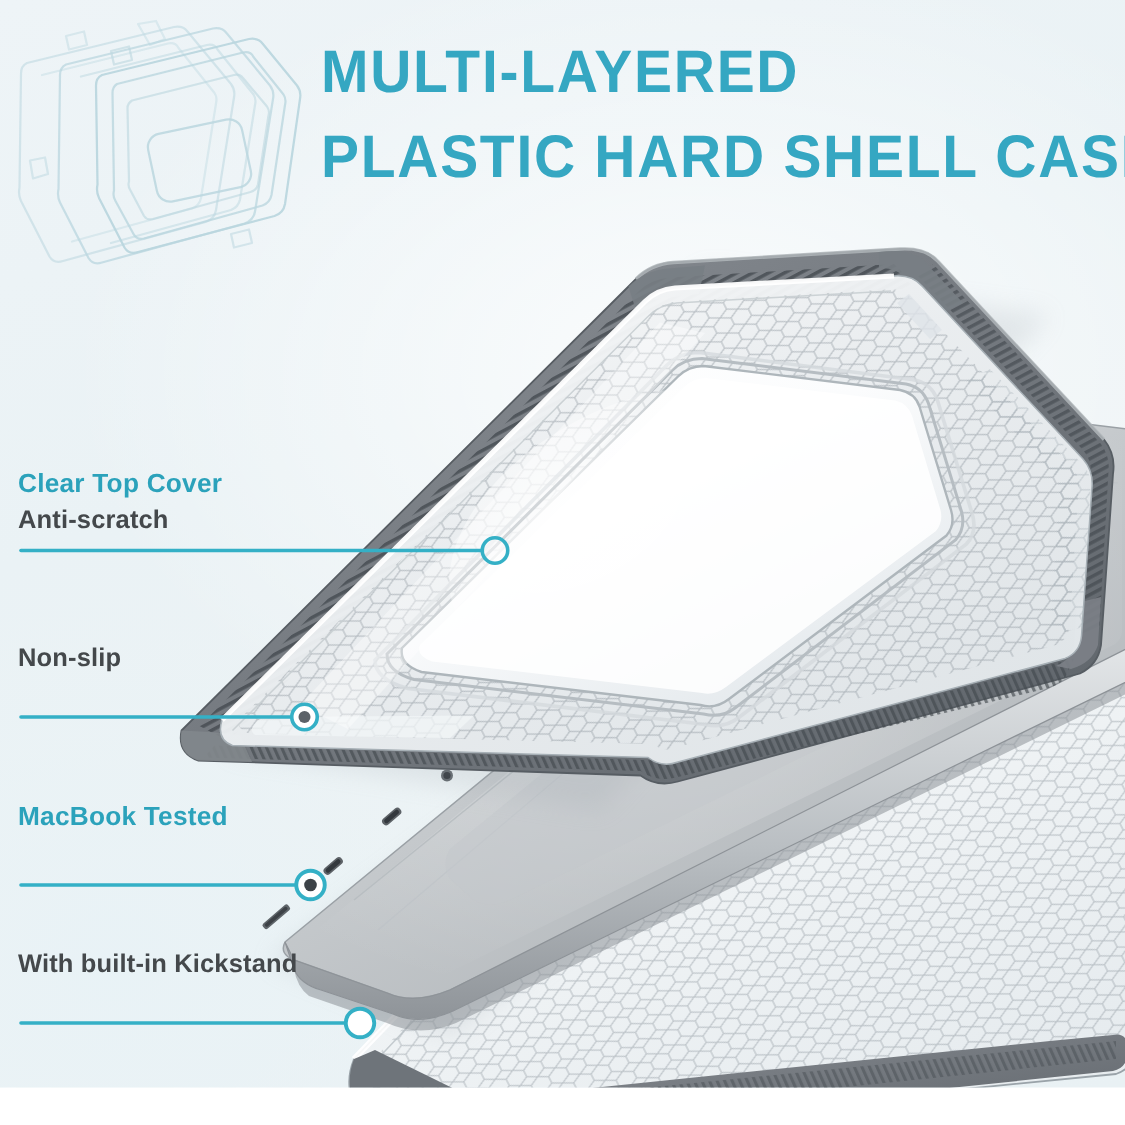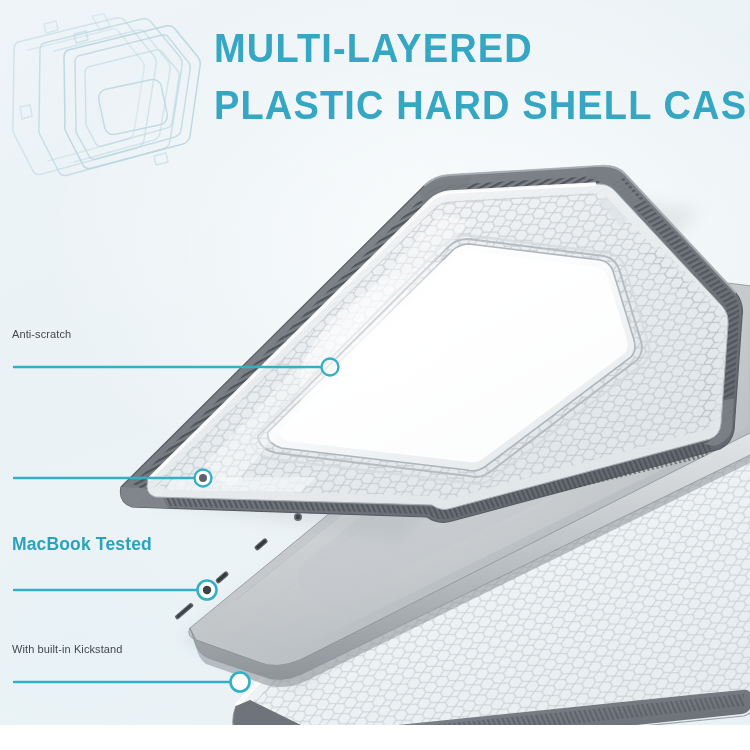--- a/index.html
+++ b/index.html
@@ -70,23 +70,23 @@
   }
   .callout-title {
     font-size: 17.5px;
     font-weight: 700;
     color: #2ba2bb;
     letter-spacing: 0.15px;
     line-height: 1.1;
     white-space: nowrap;
   }
   .callout-sub {
-    margin-top: 15px;
-    font-size: 11px;
-    font-weight: 400;
+    margin-top: 5px;
+    font-size: 17px;
+    font-weight: 700;
     color: #44484b;
     letter-spacing: 0.1px;
     line-height: 1.15;
     white-space: nowrap;
   }
 
   
   .leader-layer {
     position: absolute;
     inset: 0;
@@ -309,24 +309,26 @@
     <g>
       <circle cx="207" cy="590" r="9.5" fill="#ffffff" stroke="#34b0c6" stroke-width="2.6"></circle>
       <circle cx="207" cy="590" r="4.2" fill="#3c4247"></circle>
     </g>
     <g>
       <circle cx="240" cy="682" r="9.5" fill="#ffffff" stroke="#34b0c6" stroke-width="2.6"></circle>
     </g>
   </svg>
 
   <div class="callout" style="top:313px;">
+    <div class="callout-title">Clear Top Cover</div>
     <div class="callout-sub">Anti-scratch</div>
   </div>
 
   <div class="callout" style="top:424px;">
+    <div class="callout-sub">Non-slip</div>
   </div>
 
   <div class="callout" style="top:535px;">
     <div class="callout-title">MacBook Tested</div>
   </div>
 
   <div class="callout" style="top:628px;">
     <div class="callout-sub">With built-in Kickstand</div>
   </div>
 

